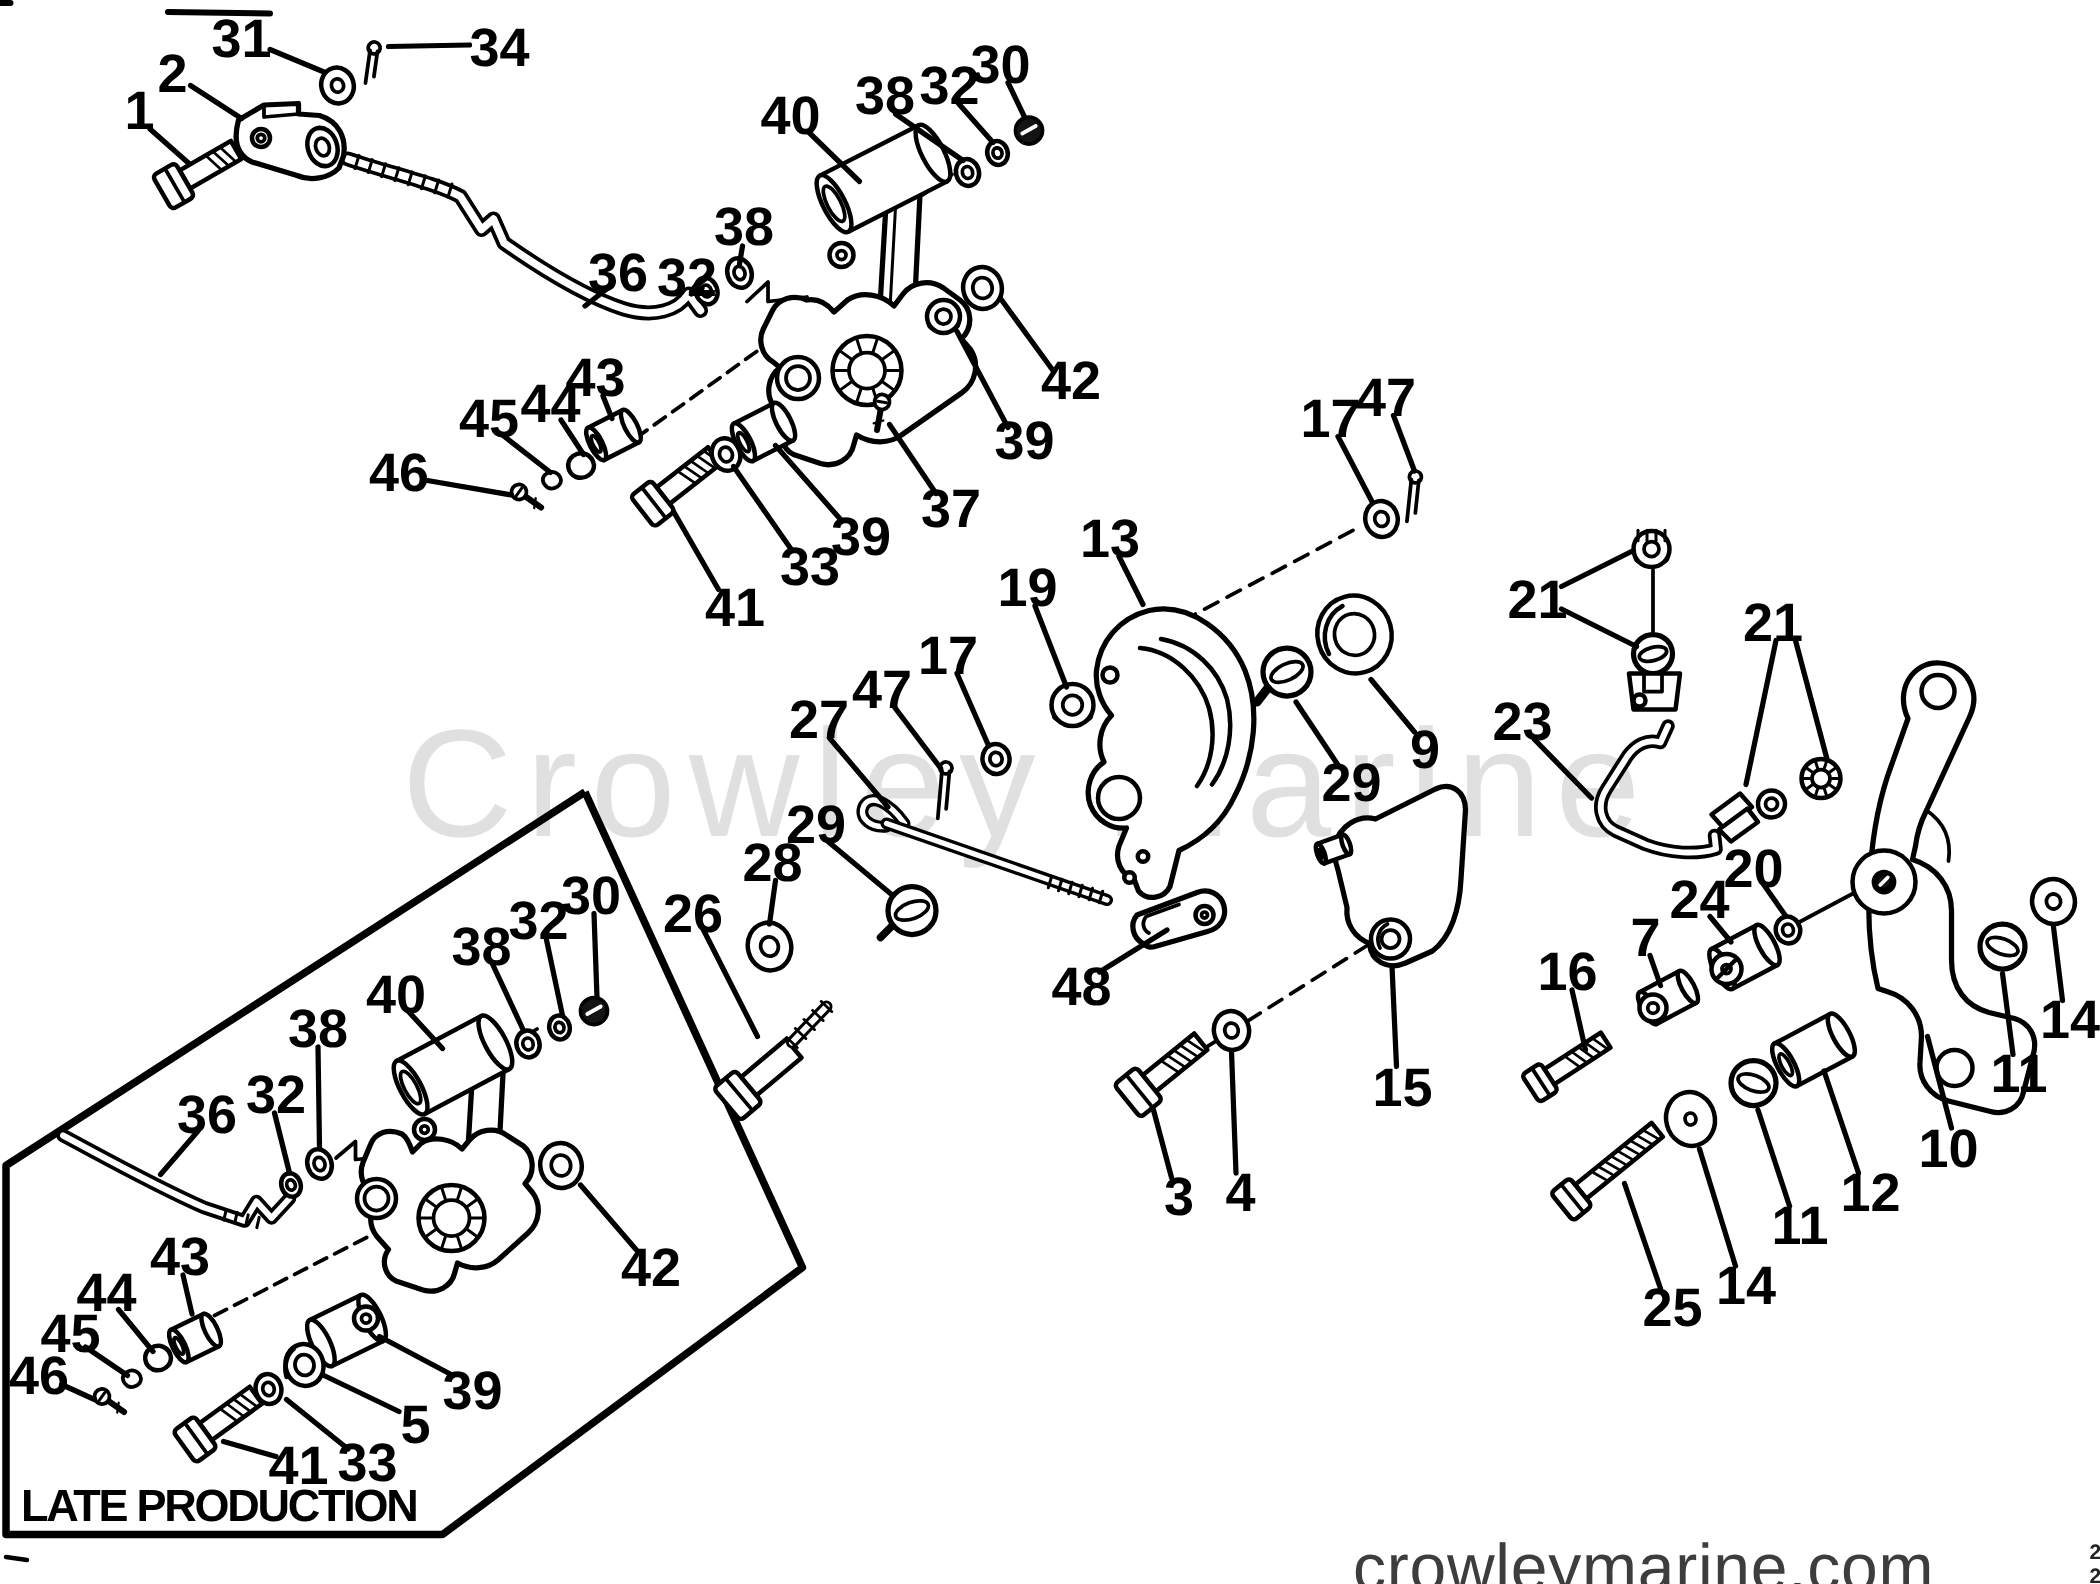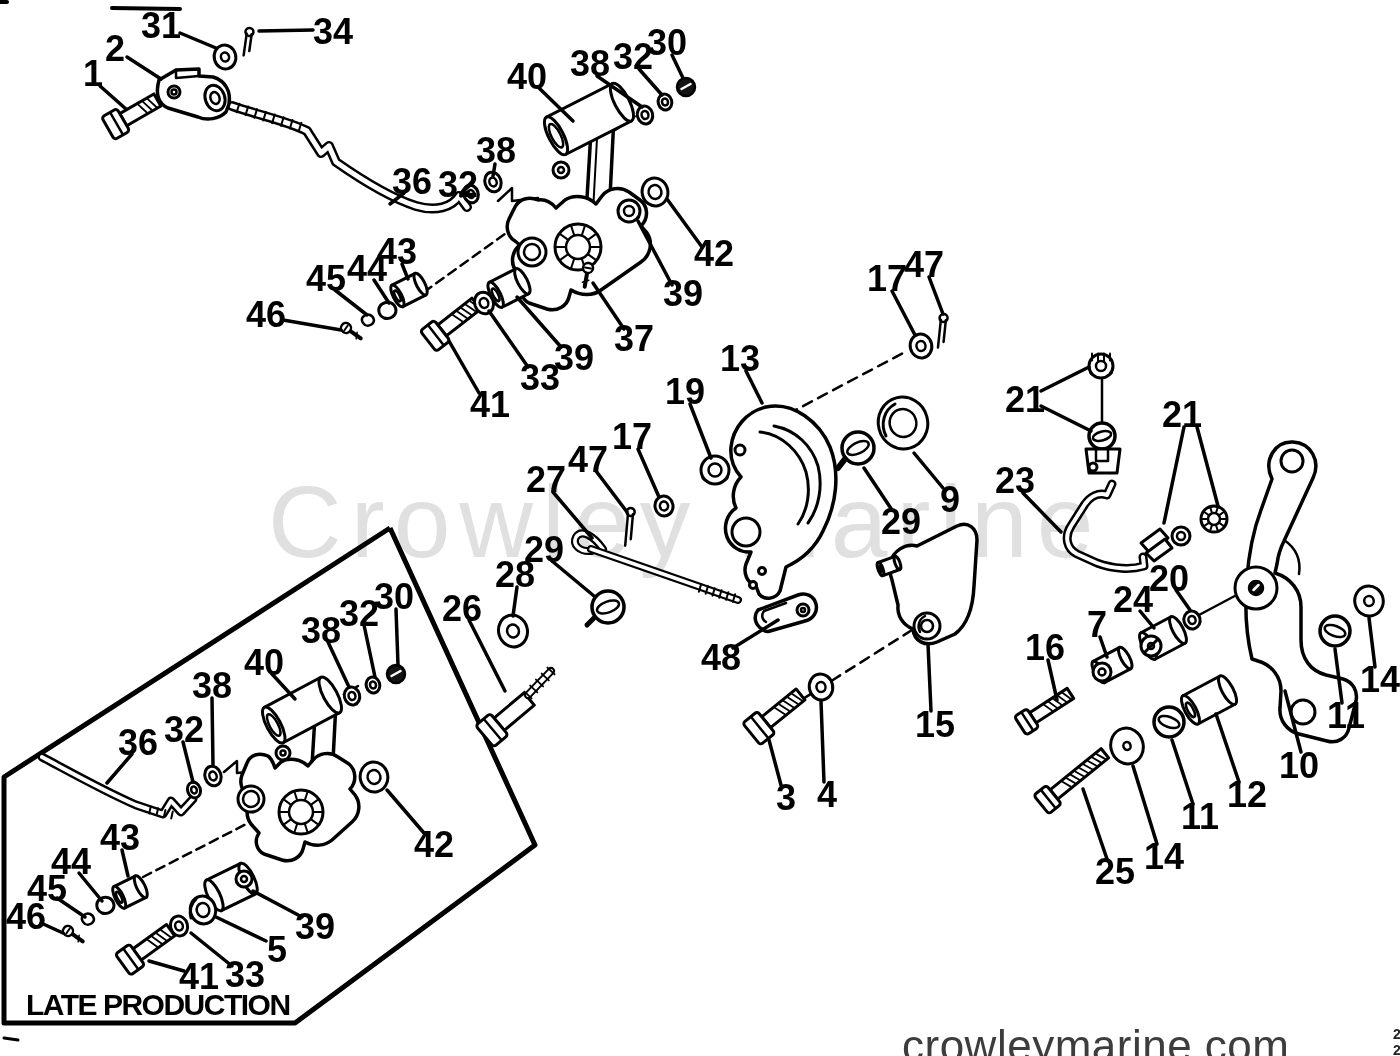--- a/index.html
+++ b/index.html
@@ -2,21 +2,21 @@
 <html><head>
 <meta charset="utf-8">
 <style>
   html,body{margin:0;padding:0;background:#fff;}
   #stage{position:relative;width:1400px;height:1056px;overflow:hidden;background:#fff;
          font-family:"Liberation Sans", sans-serif;}
   #watermark{position:absolute;left:268px;top:471px;font-size:102px;line-height:1;
              letter-spacing:9px;white-space:nowrap;user-select:none;}
   #site-text{position:absolute;left:902px;top:1024px;font-size:44px;line-height:1;
              letter-spacing:0.5px;white-space:nowrap;text-align:center;}
-  #late-label{position:absolute;left:26px;top:988px;font-size:30px;font-weight:bold;
+  #late-label{position:absolute;left:14px;top:988px;font-size:30px;font-weight:bold;
               letter-spacing:-1.5px;color:#000;white-space:nowrap;}
   .edge-frag{position:absolute;left:1393px;font-size:14px;font-weight:bold;color:#222;}
   #diagram-svg{position:absolute;left:0;top:0;}
   #diagram-svg .lbl{font-family:"Liberation Sans", sans-serif;font-weight:bold;
                     font-size:36px;fill:#000;}
 </style>
 </head>
 <body>
 
 <div id="stage">

